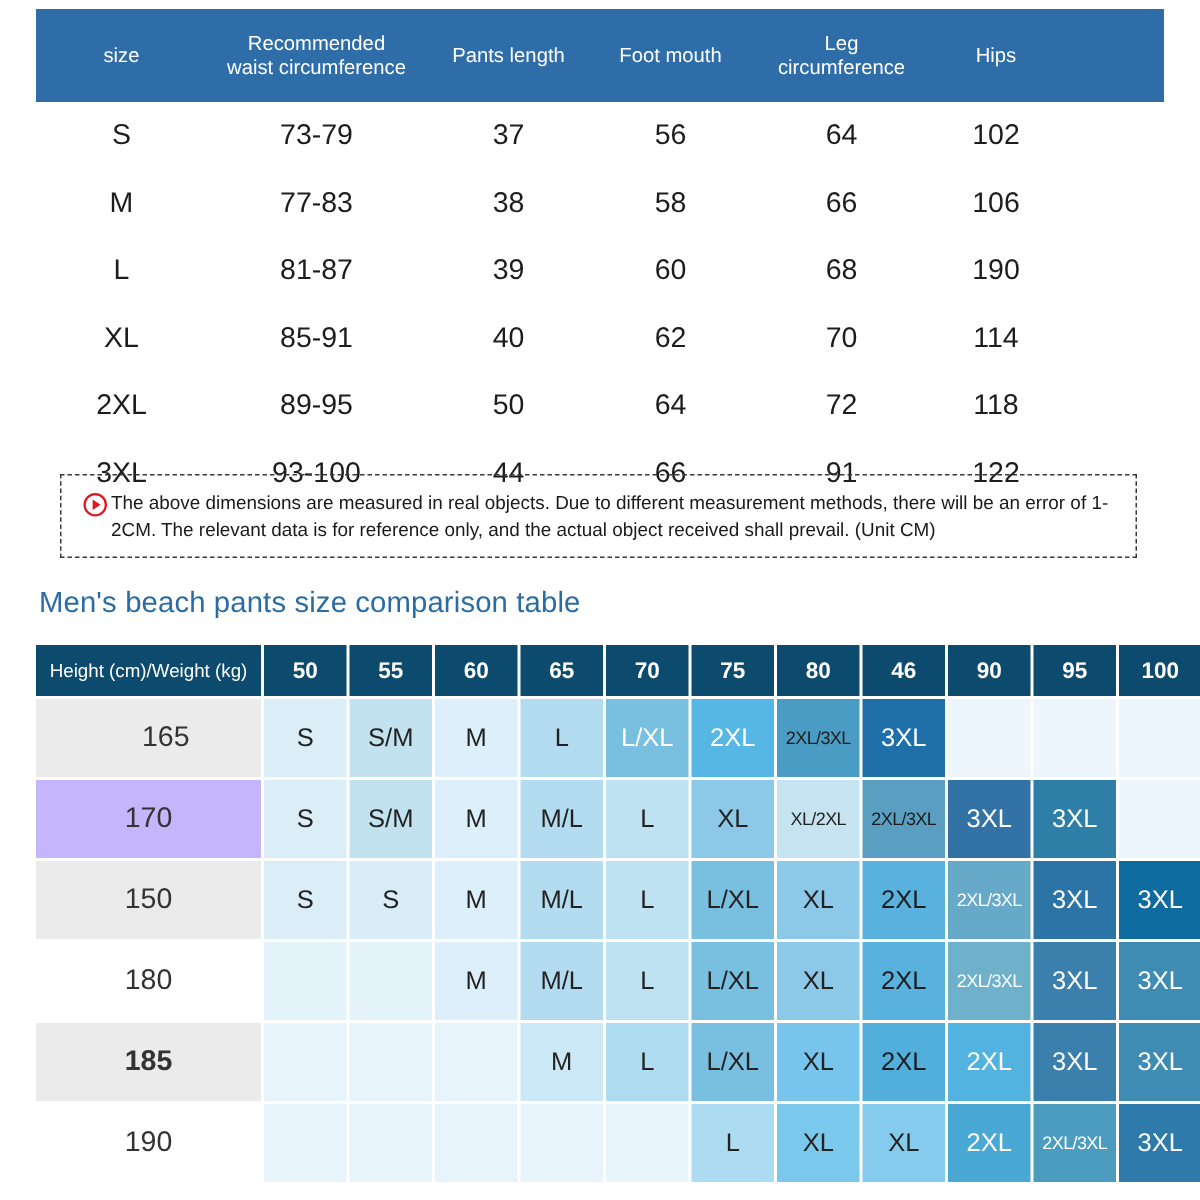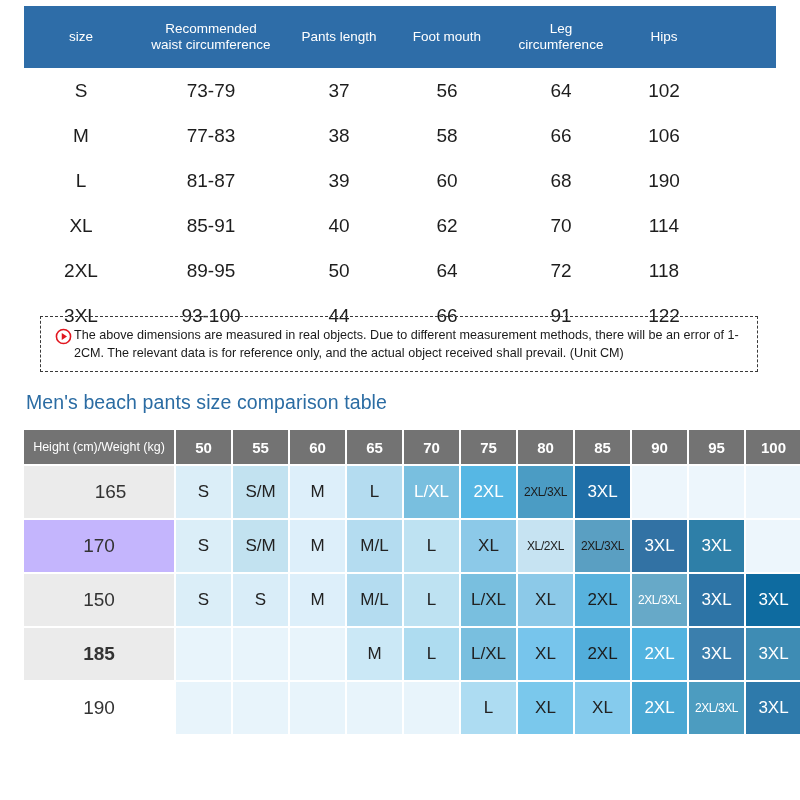--- a/index.html
+++ b/index.html
@@ -106,21 +106,21 @@
     width: 756px;
   }
   table.cmp {
     border-collapse: separate;
     border-spacing: 2px;
     table-layout: fixed;
     width: 756px;
     margin: -2px;
   }
   table.cmp th.hd {
-    background: #737373;
+    background: #0c4a6e;
     color: #ffffff;
     font-size: 15px;
     font-weight: bold;
     height: 34px;
     text-align: center;
     vertical-align: middle;
     padding: 0;
   }
   table.cmp th.hd.first {
     font-size: 12.5px;
@@ -279,21 +279,21 @@
     <thead>
       <tr id="cmp-head-row">
         <th class="hd first">Height (cm)/Weight (kg)</th>
       <th class="hd">50</th>
           <th class="hd">55</th>
           <th class="hd">60</th>
           <th class="hd">65</th>
           <th class="hd">70</th>
           <th class="hd">75</th>
           <th class="hd">80</th>
-          <th class="hd">85</th>
+          <th class="hd">46</th>
           <th class="hd">90</th>
           <th class="hd">95</th>
           <th class="hd">100</th>
         </tr>
     </thead>
     <tbody id="cmp-body">
         <tr>
           <td class="rowhead" style="background: rgb(235, 235, 235); padding-left: 23px;">165</td>
           <td class="cell" style="background: rgb(219, 238, 248); color: rgb(34, 34, 34);">S</td>
           <td class="cell" style="background: rgb(194, 226, 240); color: rgb(34, 34, 34);">S/M</td>
@@ -329,20 +329,34 @@
           <td class="cell" style="background: rgb(180, 220, 240); color: rgb(34, 34, 34);">M/L</td>
           <td class="cell" style="background: rgb(190, 226, 242); color: rgb(34, 34, 34);">L</td>
           <td class="cell" style="background: rgb(121, 191, 223); color: rgb(34, 34, 34);">L/XL</td>
           <td class="cell" style="background: rgb(140, 201, 232); color: rgb(34, 34, 34);">XL</td>
           <td class="cell" style="background: rgb(88, 178, 221); color: rgb(28, 28, 28);">2XL</td>
           <td class="cell long" style="background: rgb(103, 169, 200); color: rgb(255, 255, 255);">2XL/3XL</td>
           <td class="cell" style="background: rgb(45, 116, 166); color: rgb(255, 255, 255);">3XL</td>
           <td class="cell" style="background: rgb(14, 107, 160); color: rgb(255, 255, 255);">3XL</td>
         </tr>
         <tr>
+          <td class="rowhead" style="background: rgb(255, 255, 255);">180</td>
+          <td class="cell" style="background: rgb(228, 242, 250); color: rgb(34, 34, 34);"></td>
+          <td class="cell" style="background: rgb(228, 242, 250); color: rgb(34, 34, 34);"></td>
+          <td class="cell" style="background: rgb(221, 239, 250); color: rgb(34, 34, 34);">M</td>
+          <td class="cell" style="background: rgb(180, 220, 240); color: rgb(34, 34, 34);">M/L</td>
+          <td class="cell" style="background: rgb(190, 226, 242); color: rgb(34, 34, 34);">L</td>
+          <td class="cell" style="background: rgb(121, 191, 223); color: rgb(34, 34, 34);">L/XL</td>
+          <td class="cell" style="background: rgb(140, 201, 232); color: rgb(34, 34, 34);">XL</td>
+          <td class="cell" style="background: rgb(88, 178, 221); color: rgb(28, 28, 28);">2XL</td>
+          <td class="cell long" style="background: rgb(111, 176, 203); color: rgb(255, 255, 255);">2XL/3XL</td>
+          <td class="cell" style="background: rgb(59, 127, 173); color: rgb(255, 255, 255);">3XL</td>
+          <td class="cell" style="background: rgb(62, 140, 180); color: rgb(255, 255, 255);">3XL</td>
+        </tr>
+        <tr>
           <td class="rowhead" style="background: rgb(235, 235, 235); font-weight: bold;">185</td>
           <td class="cell" style="background: rgb(232, 244, 251); color: rgb(34, 34, 34);"></td>
           <td class="cell" style="background: rgb(232, 244, 251); color: rgb(34, 34, 34);"></td>
           <td class="cell" style="background: rgb(232, 244, 251); color: rgb(34, 34, 34);"></td>
           <td class="cell" style="background: rgb(203, 232, 246); color: rgb(34, 34, 34);">M</td>
           <td class="cell" style="background: rgb(174, 220, 240); color: rgb(34, 34, 34);">L</td>
           <td class="cell" style="background: rgb(121, 191, 223); color: rgb(34, 34, 34);">L/XL</td>
           <td class="cell" style="background: rgb(119, 197, 236); color: rgb(34, 34, 34);">XL</td>
           <td class="cell" style="background: rgb(82, 174, 219); color: rgb(28, 28, 28);">2XL</td>
           <td class="cell" style="background: rgb(82, 179, 224); color: rgb(255, 255, 255);">2XL</td>

